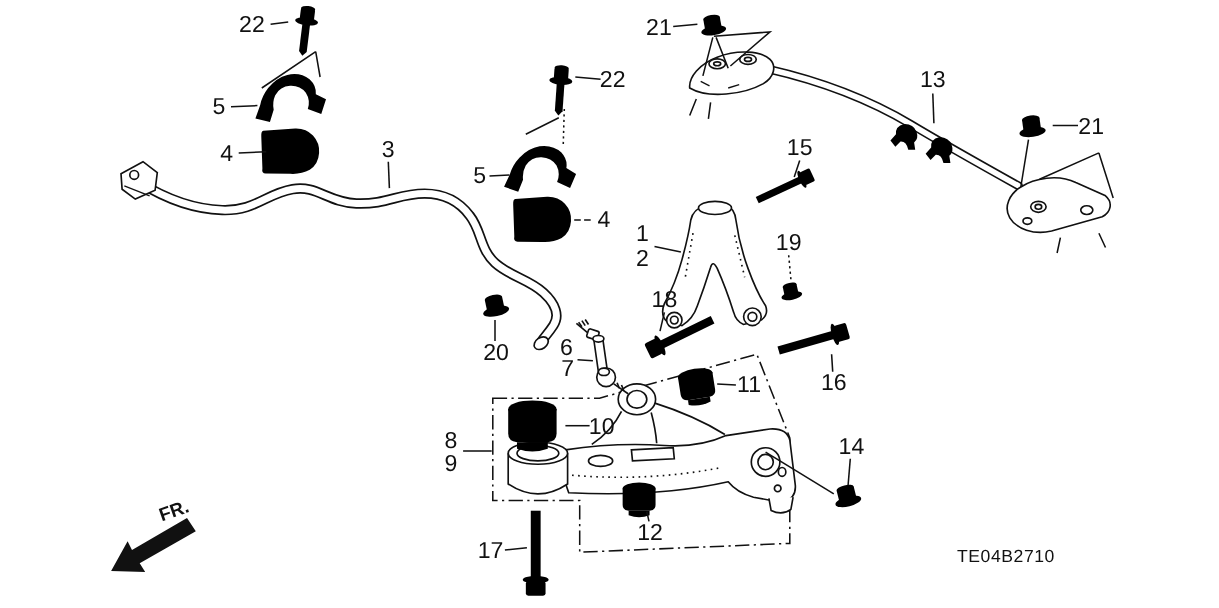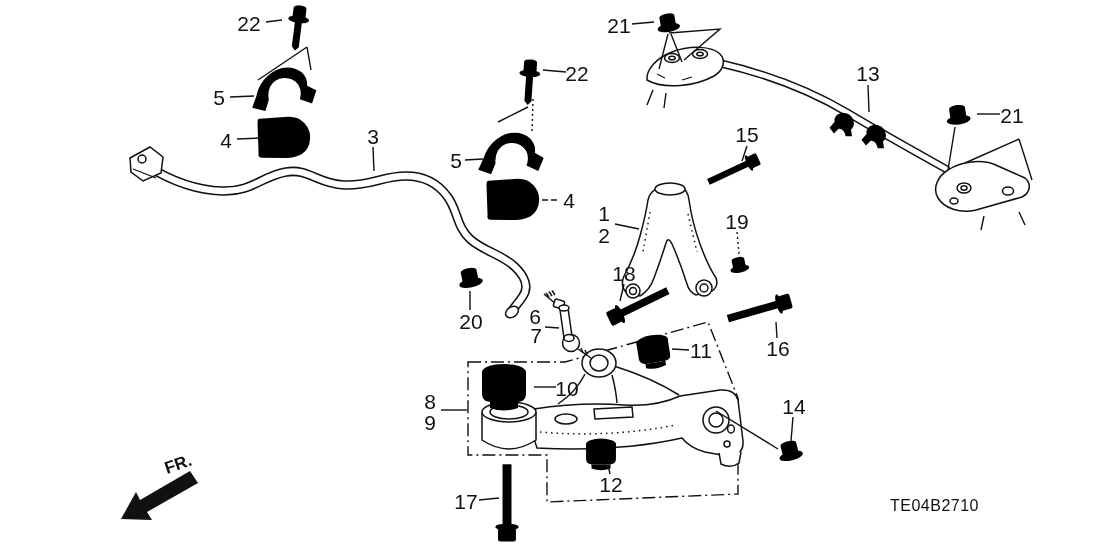--- a/index.html
+++ b/index.html
@@ -1,17 +1,17 @@
 <!DOCTYPE html>
 <html><head>
 <meta charset="utf-8">
 <style>
   html,body{margin:0;padding:0;background:#fff;}
   .stage{position:relative;width:1052px;height:553px;background:#ffffff;overflow:hidden;
-         font-family:"Liberation Sans",sans-serif;padding-left:20px;}
+         font-family:"Liberation Sans",sans-serif;}
   svg{display:block}
   svg text{font-family:"Liberation Sans",sans-serif;fill:#111;}
   .callout{font-size:21px;font-weight:400;}
   .code{font-size:16px;letter-spacing:0.5px;}
   .fr{font-size:17px;font-weight:bold;}
   .ln{stroke:#111;stroke-width:1.4;fill:none;}
   .dot{stroke-dasharray:2,3;}
   .dsh{stroke-dasharray:6,3;}
   .pt path,.pt rect,.pt ellipse,.pt circle,.pt polygon{fill:#fff;stroke:#111;stroke-width:1.5;vector-effect:non-scaling-stroke;}
   .pt line{stroke:#111;stroke-width:1.2;vector-effect:non-scaling-stroke;}

